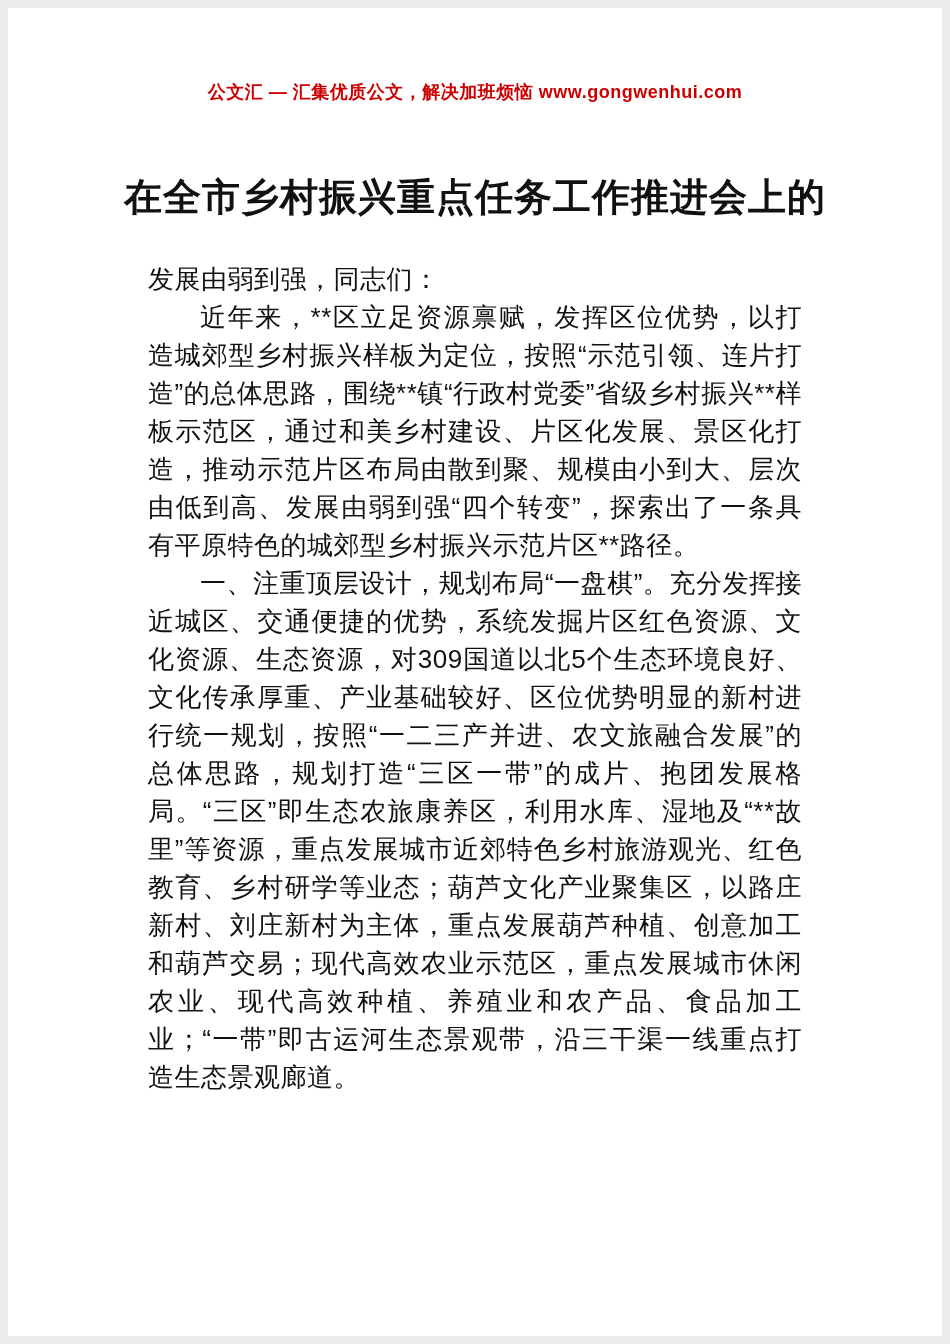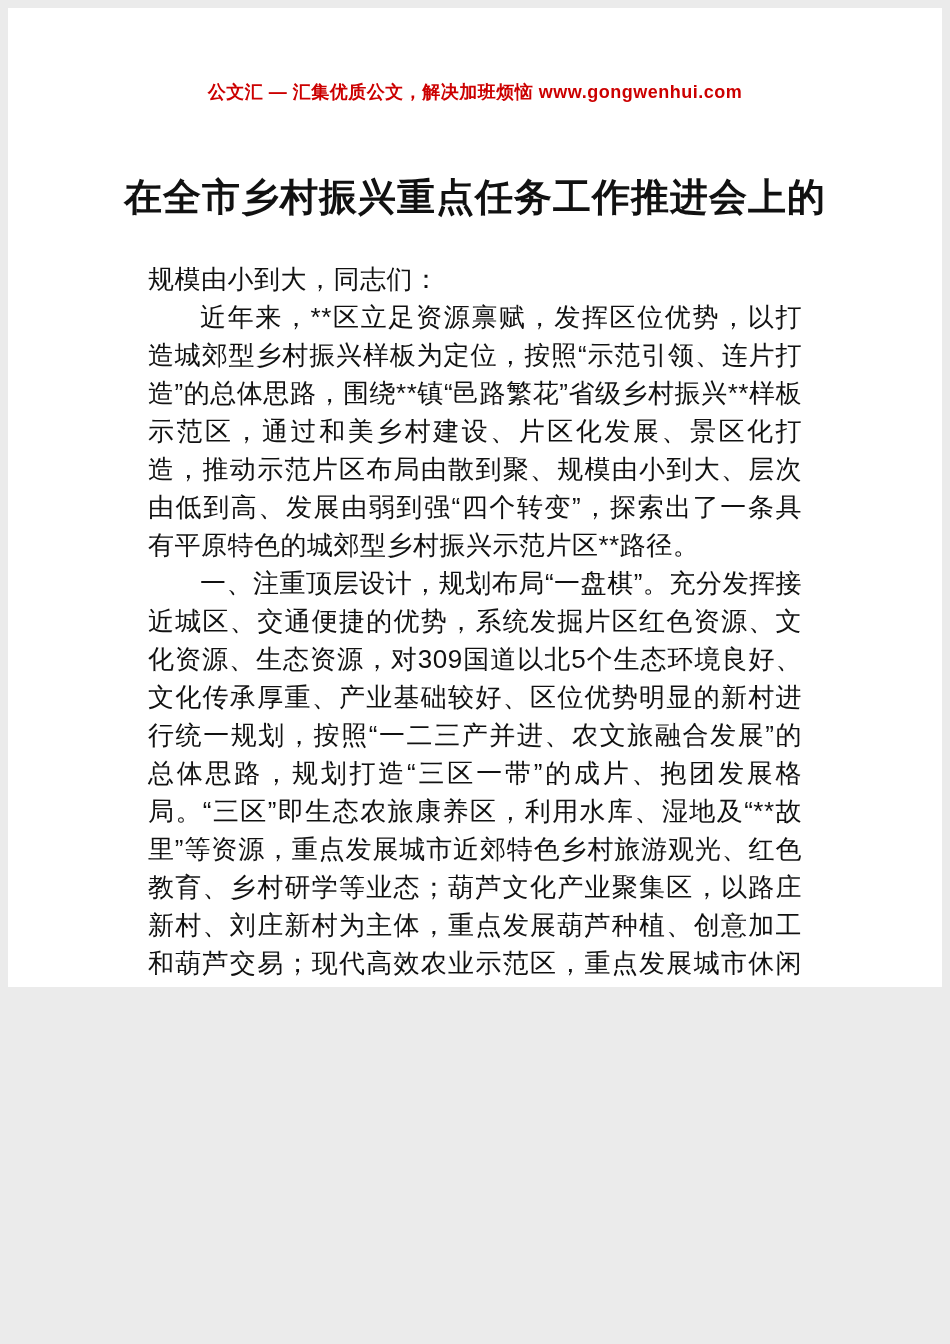--- a/index.html
+++ b/index.html
@@ -3,21 +3,21 @@
   <meta charset="utf-8">
   <style>
     * { margin: 0; padding: 0; box-sizing: border-box; }
     html, body { width: 950px; }
     body {
       background: #ebebeb;
       font-family: "Liberation Sans", sans-serif;
     }
     .page {
       width: 934px;
-      height: 979px;
+      height: 1328px;
       margin: 8px auto;
       background: #ffffff;
       overflow: hidden;
     }
     .banner {
       text-align: center;
       padding-top: 72px;
       font-size: 18px;
       font-weight: 600;
       letter-spacing: 0.5px;
@@ -59,18 +59,18 @@
 
   <div class="banner">
     <span>公文汇 — 汇集优质公文，解决加班烦恼 www.gongwenhui.com</span>
   </div>
 
   <h1 class="doc-title">
     <span class="title-line">在全市乡村振兴重点任务工作推进会上的</span>
   </h1>
 
   <div class="doc-body">
-    <p class="para">规模由小到大，同志们：</p>
-    <p class="para indent">近年来，**区立足资源禀赋，发挥区位优势，以打造城郊型乡村振兴样板为定位，按照“示范引领、连片打造”的总体思路，围绕**镇“邑路繁花”省级乡村振兴**样板示范区，通过和美乡村建设、片区化发展、景区化打造，推动示范片区布局由散到聚、规模由小到大、层次由低到高、发展由弱到强“四个转变”，探索出了一条具有平原特色的城郊型乡村振兴示范片区**路径。</p>
+    <p class="para">发展由弱到强，同志们：</p>
+    <p class="para indent">近年来，**区立足资源禀赋，发挥区位优势，以打造城郊型乡村振兴样板为定位，按照“示范引领、连片打造”的总体思路，围绕**镇“行政村党委”省级乡村振兴**样板示范区，通过和美乡村建设、片区化发展、景区化打造，推动示范片区布局由散到聚、规模由小到大、层次由低到高、发展由弱到强“四个转变”，探索出了一条具有平原特色的城郊型乡村振兴示范片区**路径。</p>
     <p class="para indent">一、注重顶层设计，规划布局“一盘棋”。充分发挥接近城区、交通便捷的优势，系统发掘片区红色资源、文化资源、生态资源，对309国道以北5个生态环境良好、文化传承厚重、产业基础较好、区位优势明显的新村进行统一规划，按照“一二三产并进、农文旅融合发展”的总体思路，规划打造“三区一带”的成片、抱团发展格局。“三区”即生态农旅康养区，利用水库、湿地及“**故里”等资源，重点发展城市近郊特色乡村旅游观光、红色教育、乡村研学等业态；葫芦文化产业聚集区，以路庄新村、刘庄新村为主体，重点发展葫芦种植、创意加工和葫芦交易；现代高效农业示范区，重点发展城市休闲农业、现代高效种植、养殖业和农产品、食品加工业；“一带”即古运河生态景观带，沿三干渠一线重点打造生态景观廊道。</p>
   </div>
 
 </div>
 
 </body></html>

